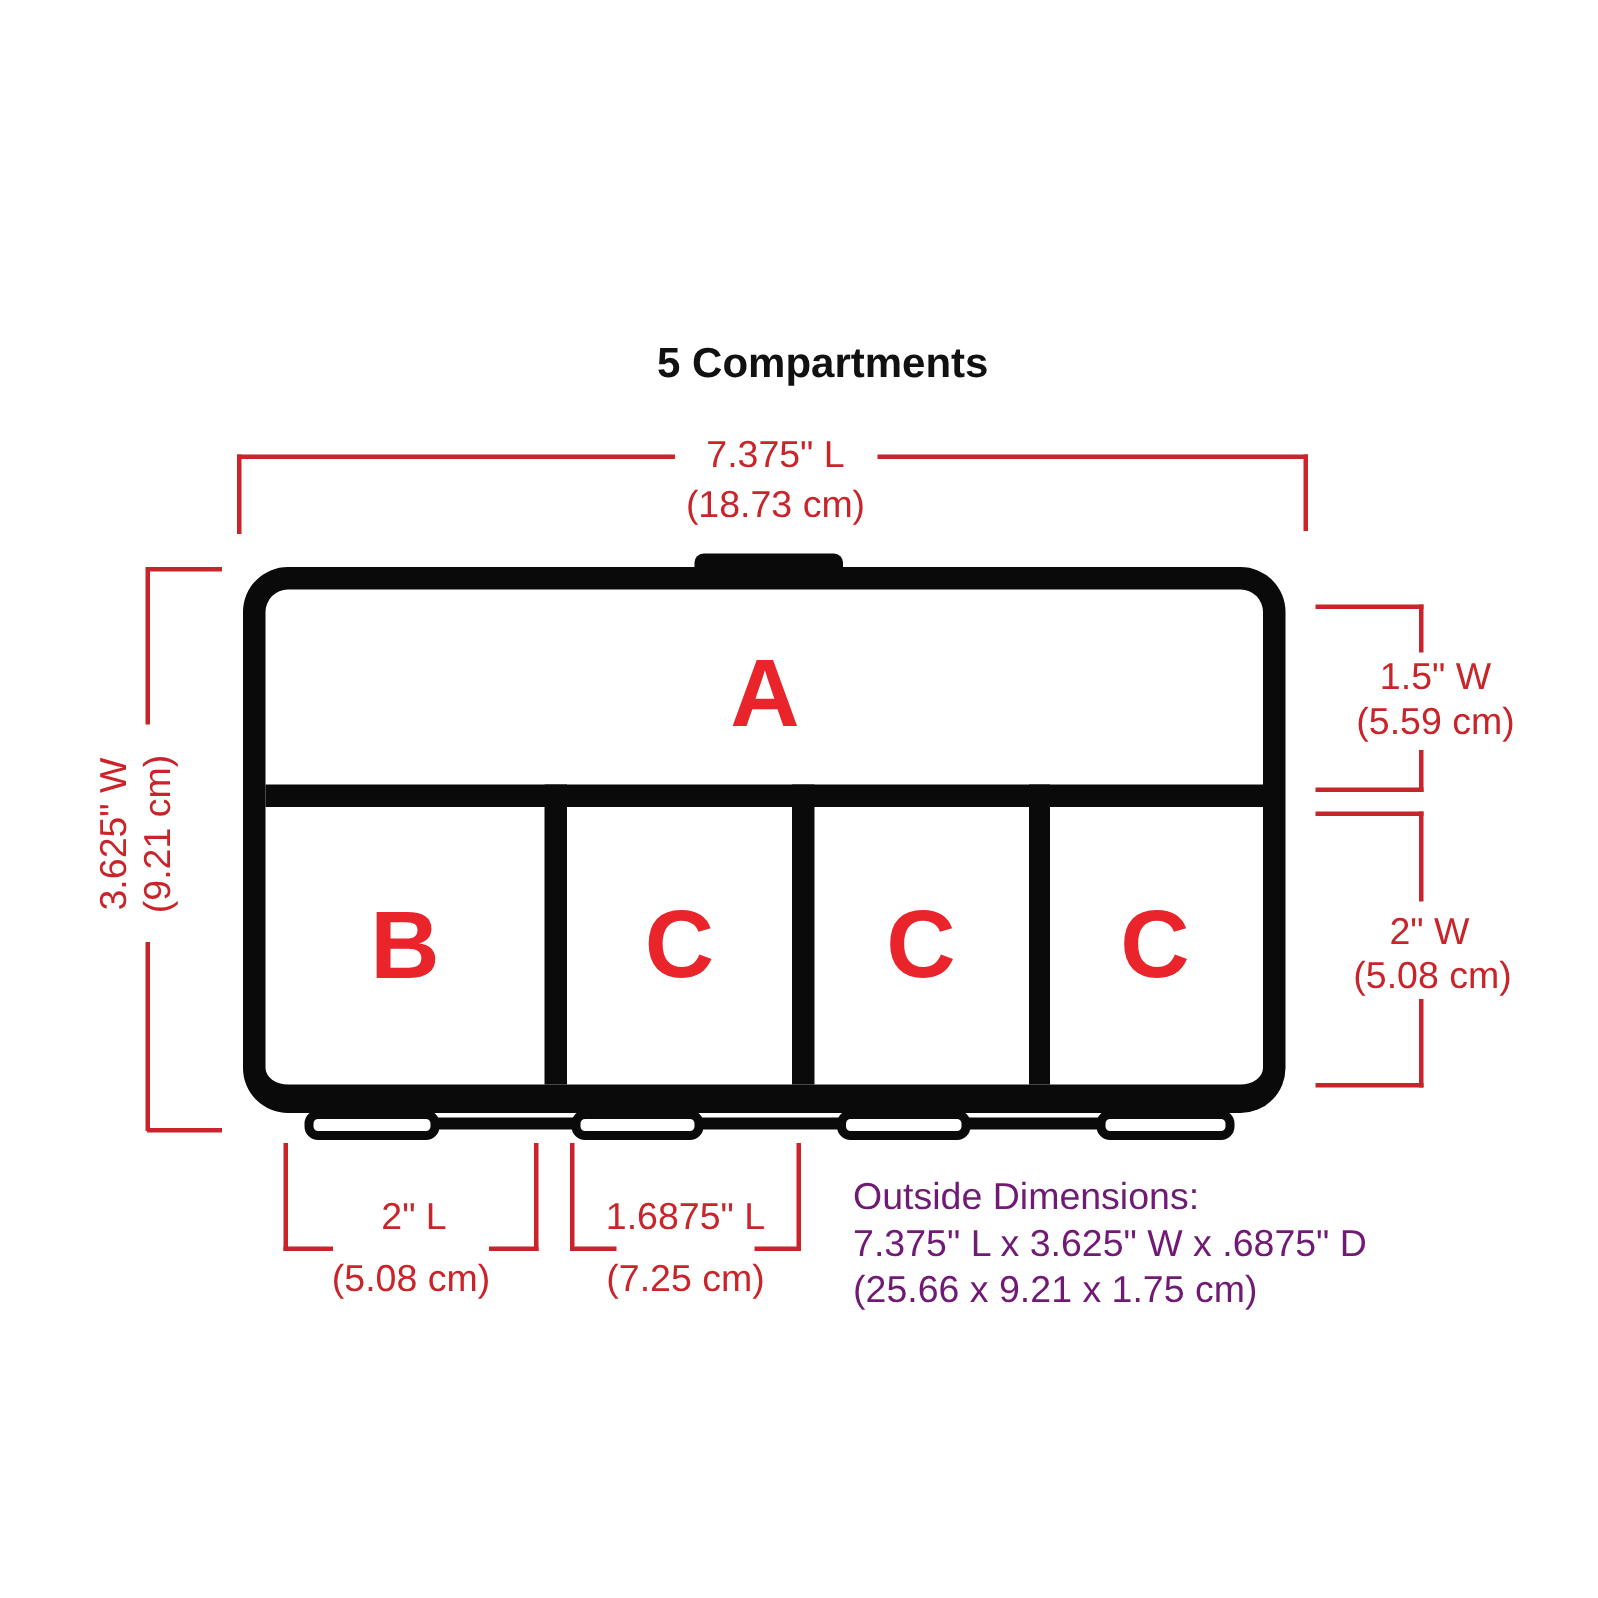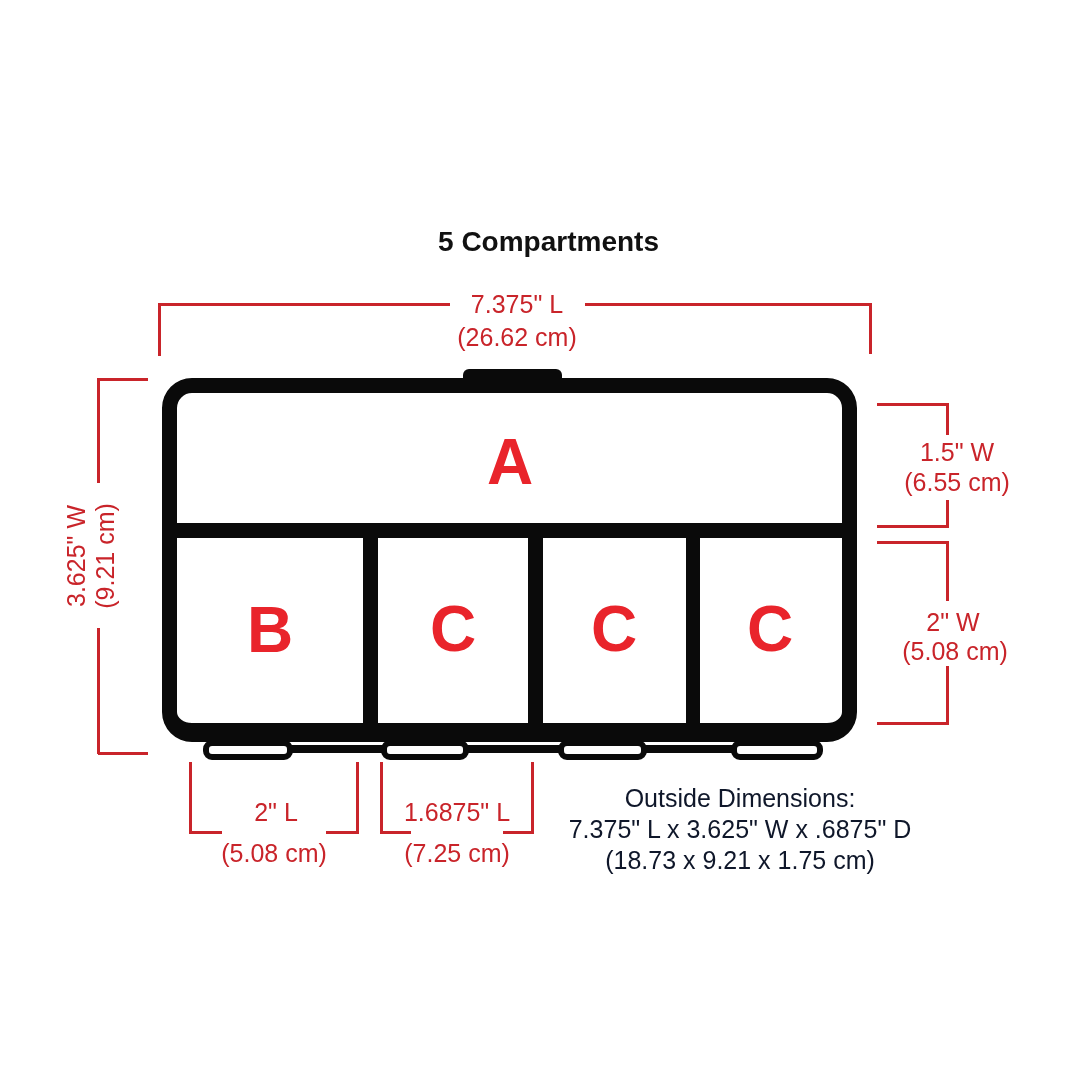--- a/index.html
+++ b/index.html
@@ -39,37 +39,37 @@
     position:absolute;transform:translate(-50%,-50%);
     color:#e9242b;font-size:64px;font-weight:bold;
   }
   .foot-tab{
     position:absolute;top:740px;height:20px;box-sizing:border-box;
     background:#fff;border:6px solid #0a0a0a;border-radius:9px;
   }
   .foot-bar{position:absolute;top:745px;height:8px;background:#0a0a0a;}
   .outside-dims{
     position:absolute;left:740px;top:783px;transform:translateX(-50%);
-    color:#0f172a;font-size:25px;line-height:31px;text-align:center;white-space:nowrap;
+    color:#701a75;font-size:25px;line-height:31px;white-space:nowrap;
   }
 </style>
 </head>
 <body>
 
 <div class="canvas">
 
   <div class="subtitle">5 Compartments</div>
 
   <div>
     <div class="rline" style="left:158px;top:303px;width:292px;height:3px"></div>
     <div class="rline" style="left:585px;top:303px;width:287px;height:3px"></div>
     <div class="rline" style="left:158px;top:303px;width:3px;height:53px"></div>
     <div class="rline" style="left:869px;top:303px;width:3px;height:51px"></div>
     <div class="dim-text noplate" style="left:517px;top:304px">7.375" L</div>
-    <div class="dim-text noplate" style="left:517px;top:337px">(26.62 cm)</div>
+    <div class="dim-text noplate" style="left:517px;top:337px">(18.73 cm)</div>
   </div>
 
   <div>
     <div class="rline" style="left:98px;top:378px;width:50px;height:3px"></div>
     <div class="rline" style="left:98px;top:752px;width:50px;height:3px"></div>
     <div class="rline" style="left:97px;top:378px;width:3px;height:105px"></div>
     <div class="rline" style="left:97px;top:628px;width:3px;height:126px"></div>
     <div class="rot-text">
       <div>3.625" W</div>
       <div>(9.21 cm)</div>
@@ -96,21 +96,21 @@
   <div class="foot-tab" style="left:558px;width:89px"></div>
   <div class="foot-bar" style="left:644px;width:90px"></div>
   <div class="foot-tab" style="left:731px;width:92px"></div>
 
   <div>
     <div class="rline" style="left:877px;top:403px;width:72px;height:3px"></div>
     <div class="rline" style="left:877px;top:525px;width:72px;height:3px"></div>
     <div class="rline" style="left:946px;top:403px;width:3px;height:32px"></div>
     <div class="rline" style="left:946px;top:500px;width:3px;height:28px"></div>
     <div class="dim-text noplate" style="left:957px;top:452px">1.5" W</div>
-    <div class="dim-text noplate" style="left:957px;top:482px">(6.55 cm)</div>
+    <div class="dim-text noplate" style="left:957px;top:482px">(5.59 cm)</div>
   </div>
 
   <div>
     <div class="rline" style="left:877px;top:541px;width:72px;height:3px"></div>
     <div class="rline" style="left:877px;top:722px;width:72px;height:3px"></div>
     <div class="rline" style="left:946px;top:541px;width:3px;height:60px"></div>
     <div class="rline" style="left:946px;top:666px;width:3px;height:59px"></div>
     <div class="dim-text noplate" style="left:953px;top:622px">2" W</div>
     <div class="dim-text noplate" style="left:955px;top:651px">(5.08 cm)</div>
   </div>
@@ -129,16 +129,16 @@
     <div class="rline" style="left:531px;top:762px;width:3px;height:72px"></div>
     <div class="rline" style="left:380px;top:831px;width:31px;height:3px"></div>
     <div class="rline" style="left:503px;top:831px;width:31px;height:3px"></div>
     <div class="dim-text noplate" style="left:457px;top:812px">1.6875" L</div>
     <div class="dim-text noplate" style="left:457px;top:853px">(7.25 cm)</div>
   </div>
 
   <div class="outside-dims">
     <div>Outside Dimensions:</div>
     <div>7.375" L x 3.625" W x .6875" D</div>
-    <div>(18.73 x 9.21 x 1.75 cm)</div>
+    <div>(25.66 x 9.21 x 1.75 cm)</div>
   </div>
 
 </div>
 
 </body></html>

